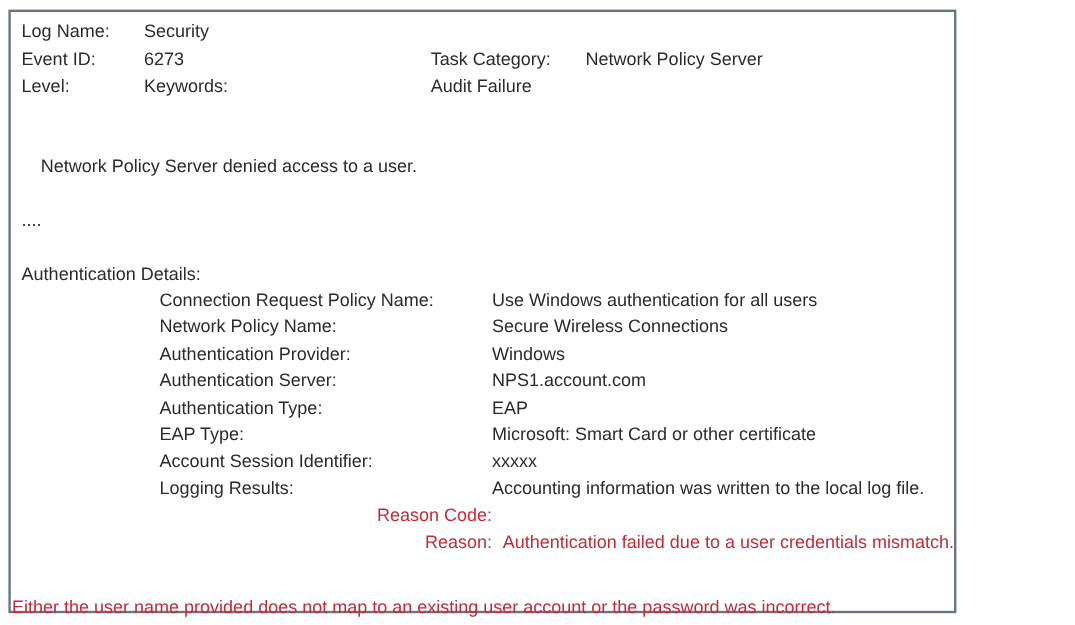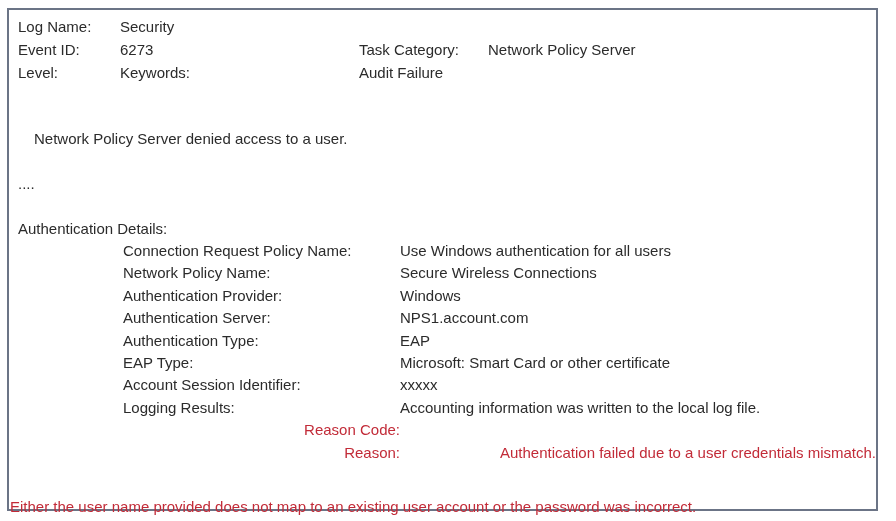--- a/index.html
+++ b/index.html
@@ -5,38 +5,38 @@
   :root{
     --text:#2b2b2b;
     --alert:#c22b38;
     --border:#6b7486;
   }
   *{margin:0;padding:0;box-sizing:border-box;}
   html,body{width:896px;height:521px;background:#ffffff;overflow:hidden;}
   body{font-family:"Liberation Sans", sans-serif;color:var(--text);font-size:15px;}
   .panel{
     position:absolute;
-    left:7px;top:8px;width:871px;height:503px;
+    left:7px;top:8px;width:790px;height:503px;
     border:2px solid var(--border);
     background:#ffffff;
   }
   .header{
     position:absolute;top:5px;left:0;right:0;
     padding-left:9px;
   }
   .hrow{
     display:grid;
     grid-template-columns:102px 239px 129px auto;
     line-height:23px;
     white-space:nowrap;
   }
   .description{position:absolute;top:118px;left:25px;line-height:22px;white-space:nowrap;}
   .ellipsis{position:absolute;top:163px;left:9px;line-height:22px;}
   .details-title{position:absolute;top:208px;left:9px;line-height:22px;}
-  .details{position:absolute;top:230px;left:8px;right:0;padding-left:106px;}
+  .details{position:absolute;top:230px;left:18px;right:0;padding-left:106px;}
   .drow{
     display:grid;
     grid-template-columns:277px auto;
     line-height:22.4px;
     white-space:nowrap;
   }
   .drow.red{color:var(--alert);text-align:right;}
   .footnote{
     position:absolute;top:454px;left:1px;right:4px;
     color:var(--alert);

